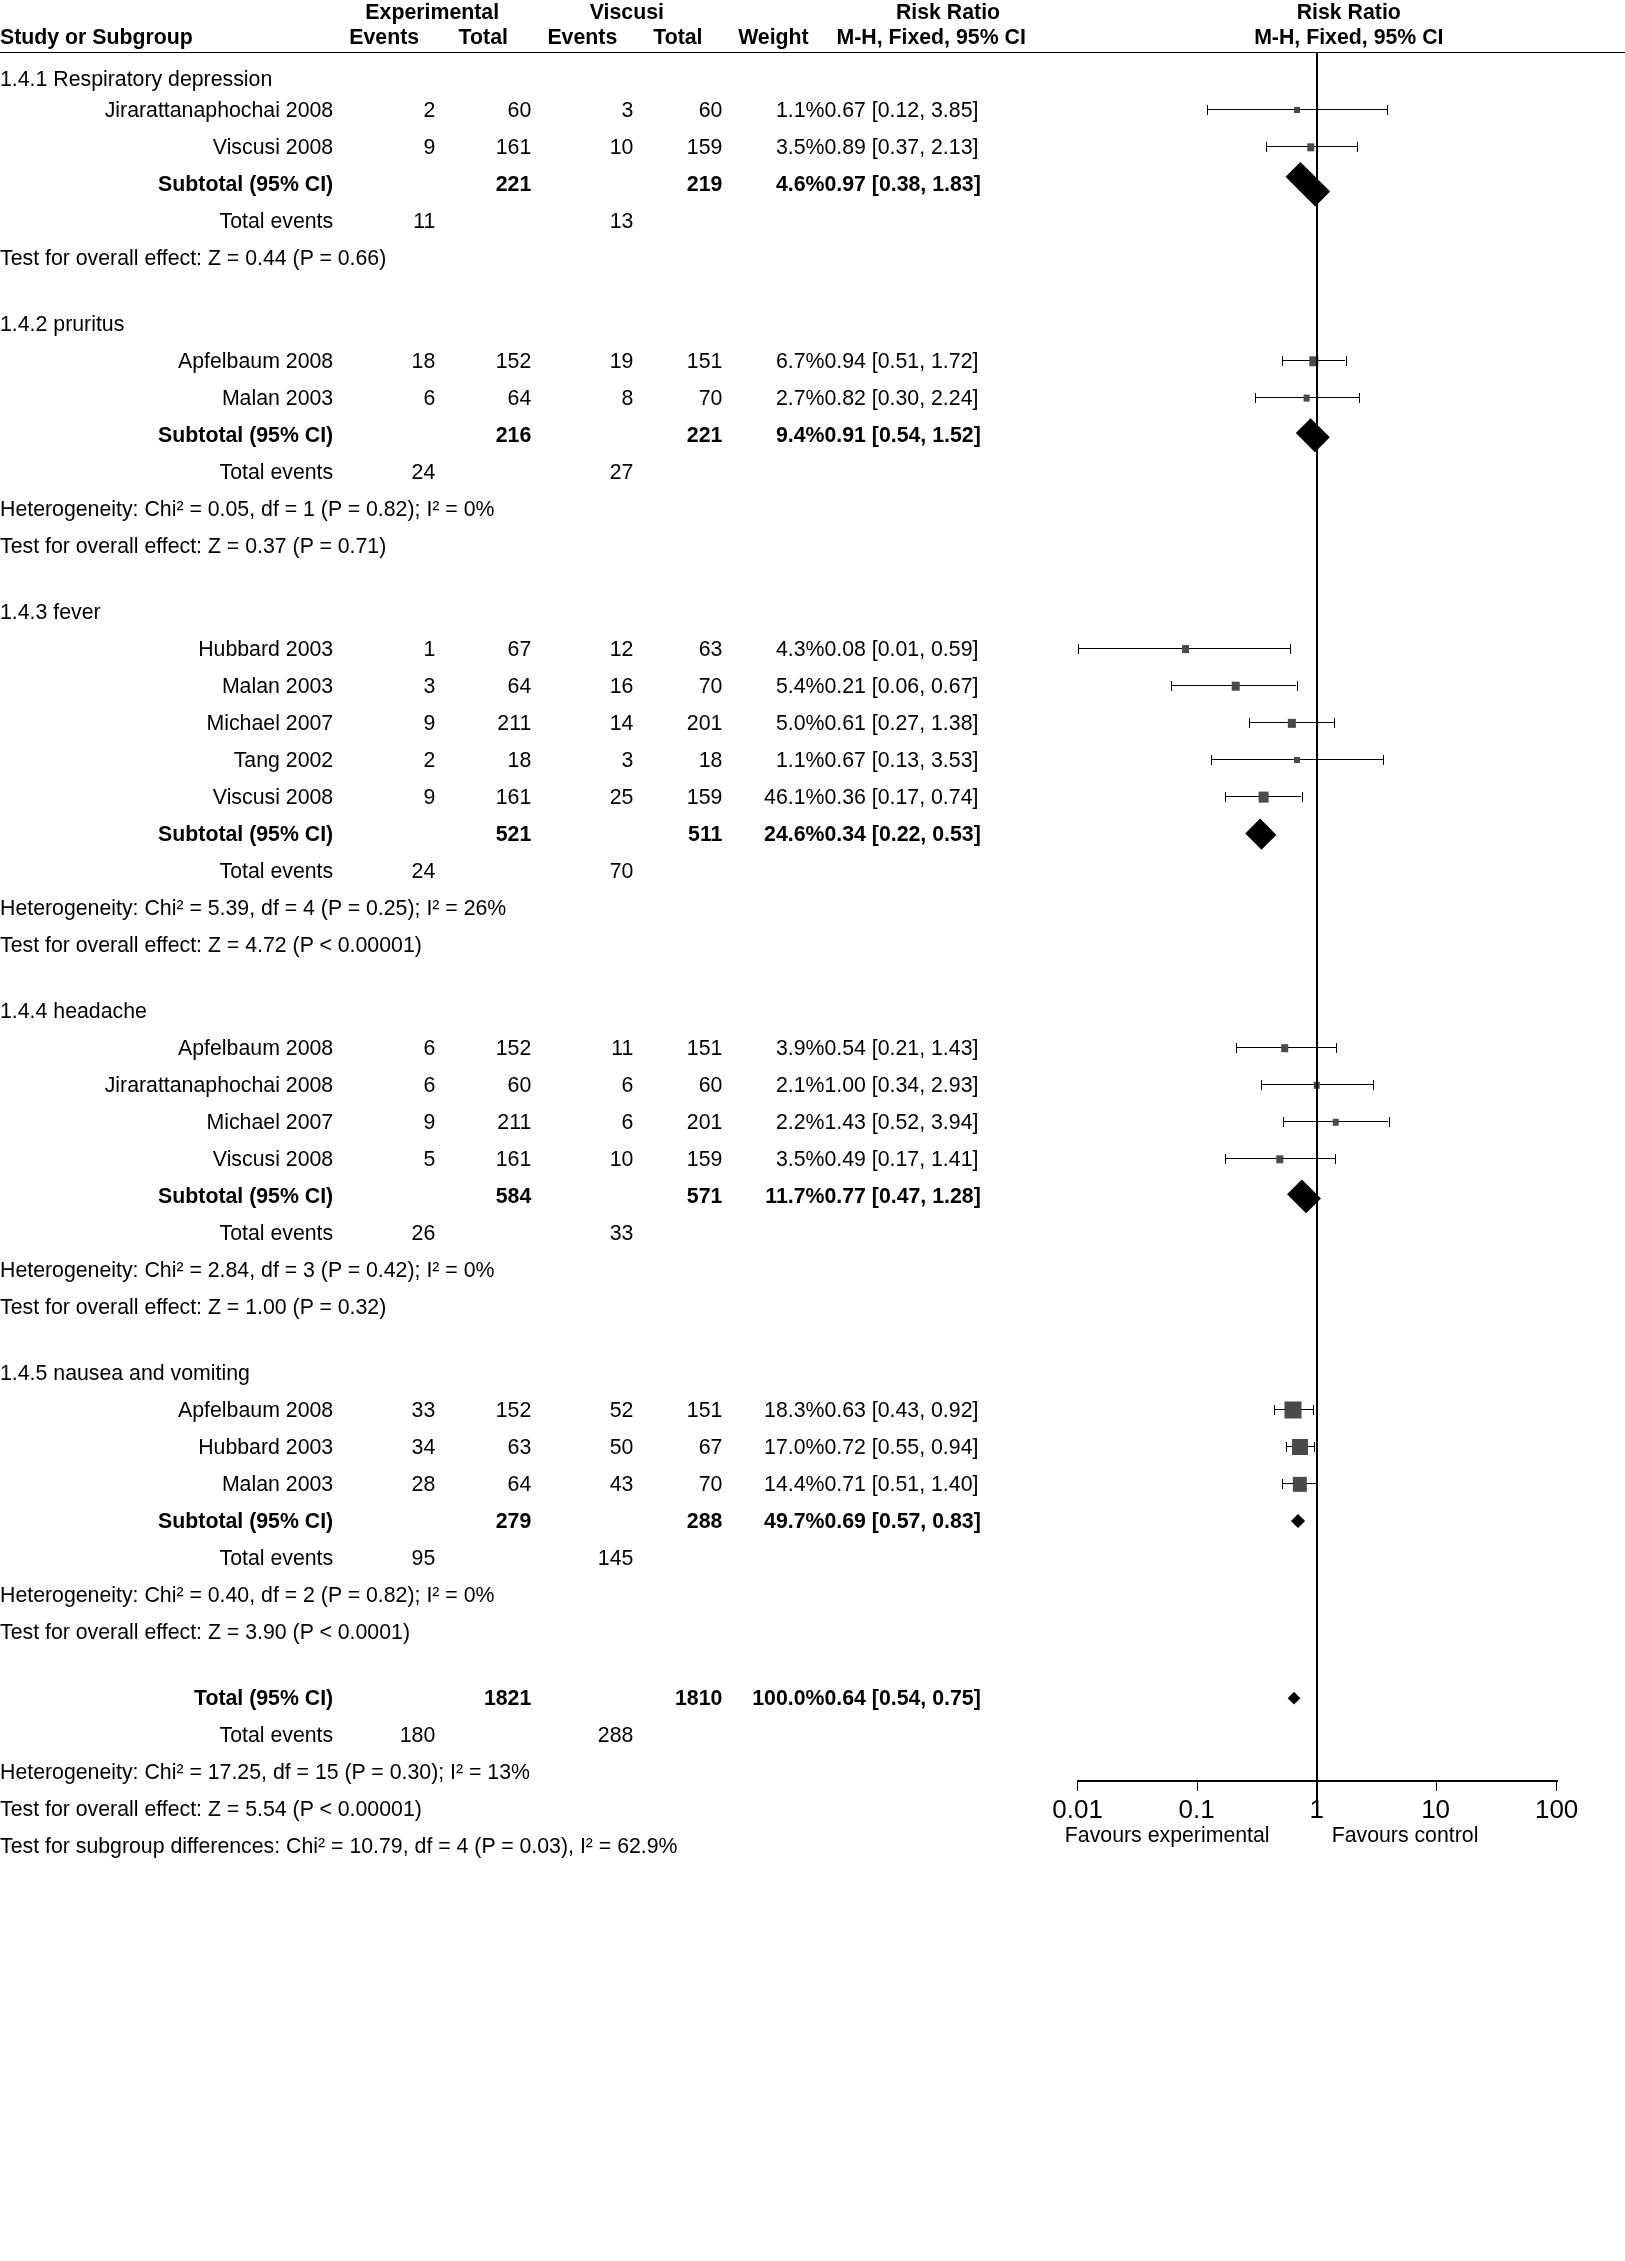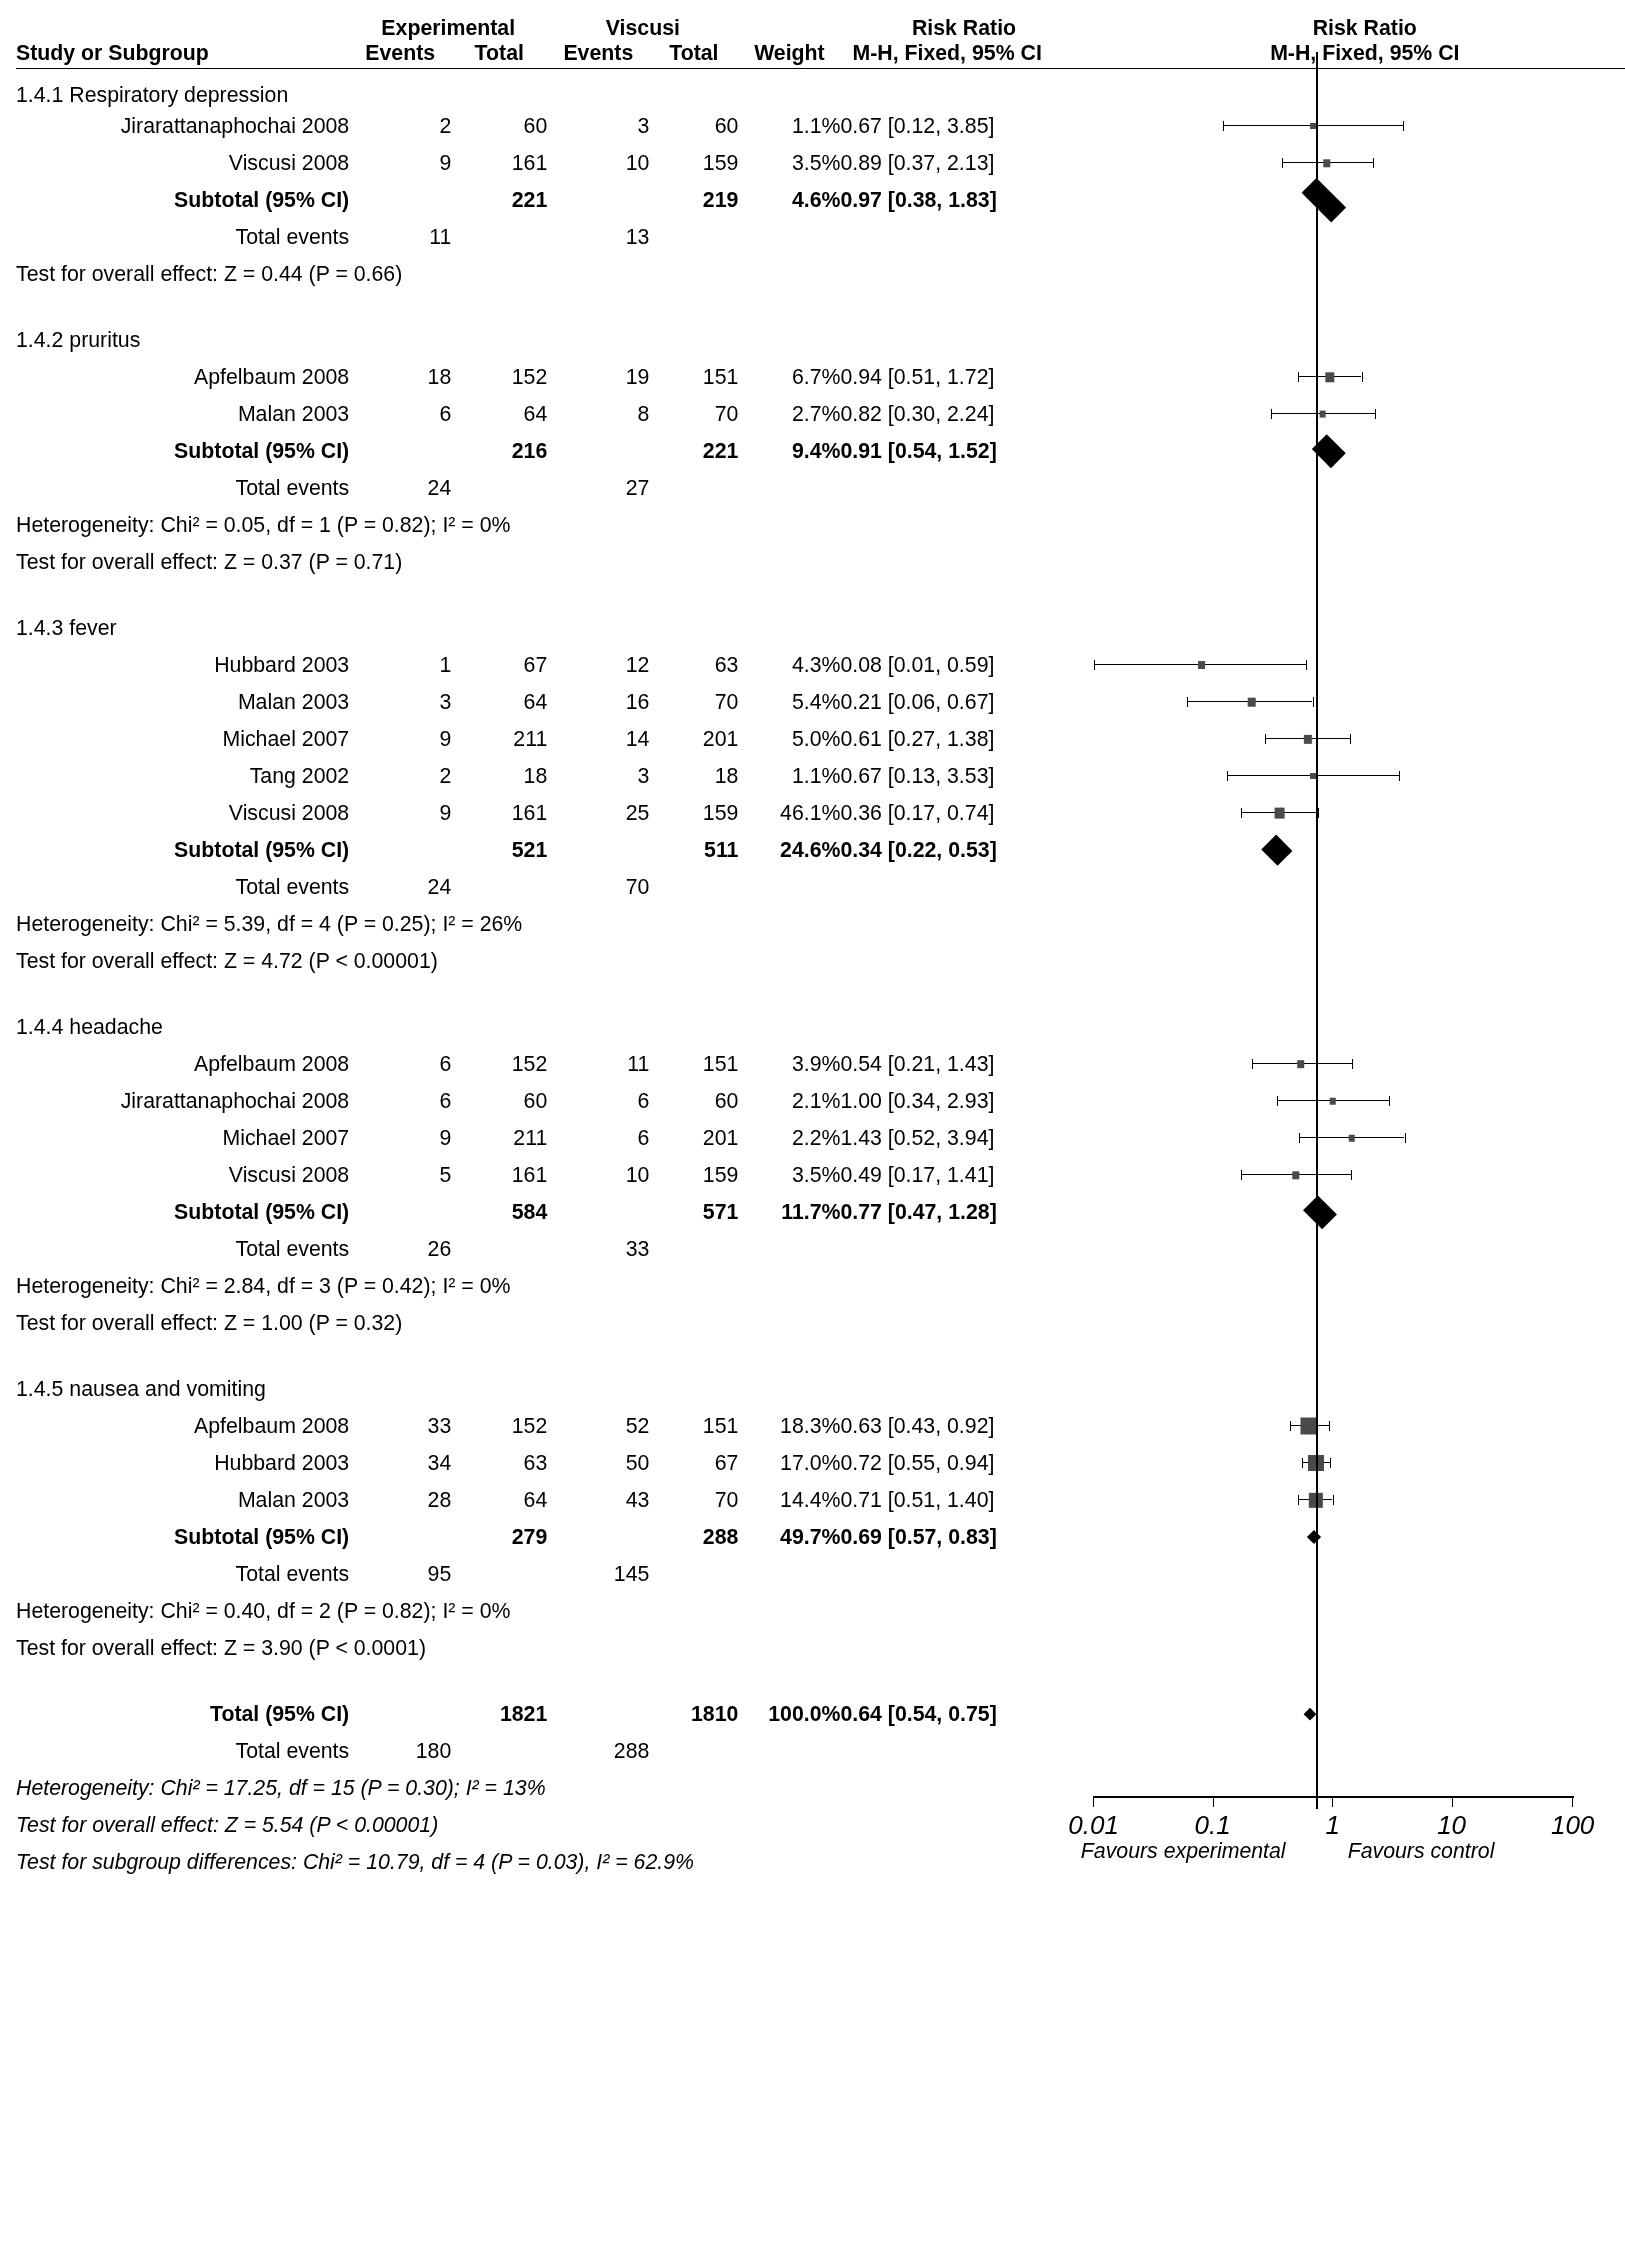--- a/index.html
+++ b/index.html
@@ -4,21 +4,21 @@
 <style>
   * { box-sizing: border-box; }
   html, body { margin:0; padding:0; }
   body {
     width: 1626px;
     background: #ffffff;
     font-family: "Liberation Sans", sans-serif;
     color: #000000;
     font-size: 21.3px;
   }
-  .wrap { position: relative; width: 1626px; padding: 16px; }
+  .wrap { position: relative; width: 1626px; padding: 0; }
 
   table.forest { border-collapse: collapse; width: 1626px; table-layout: fixed; }
   table.forest td, table.forest th { padding: 0; vertical-align: middle; }
 
   
   col.c-study { width: 333px; }
   col.c-ev1   { width: 102px; }
   col.c-tot1  { width: 96px; }
   col.c-ev2   { width: 102px; }
   col.c-tot2  { width: 89px; }
@@ -65,21 +65,21 @@
     position: absolute; background: #000; top: 50%;
     transform: translate(-50%,-50%) rotate(45deg);
   }
 
   
   .axis-wrap { position: relative; width: 1626px; height: 82px; }
   .axis-bar { position: absolute; left: 1072px; width: 480px; height: 1.7px; background: #000; top: 12px; }
   .axis-tick { position: absolute; width: 1.7px; height: 11px; background: #000; top: 12px; }
   .axis-lab { position: absolute; top: 25.6px; font-size: 26px; transform: translateX(-50%); white-space: nowrap; }
   .fav { position: absolute; top: 55px; font-size: 21.3px; white-space: nowrap; }
-  .bottom-block { position: relative; width: 1543px; font-style: italic; }
+  .bottom-block { position: relative; width: 1543px; }
 </style>
 </head>
 <body>
 
 <div class="wrap">
 <table class="forest">
   <colgroup>
     <col class="c-study">
         <col class="c-ev1">
         <col class="c-tot1">

